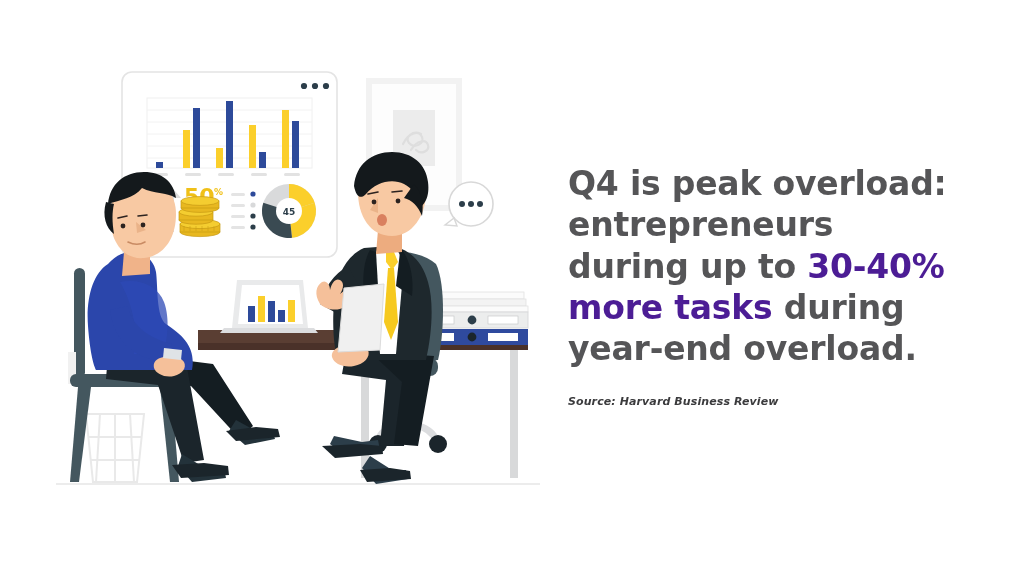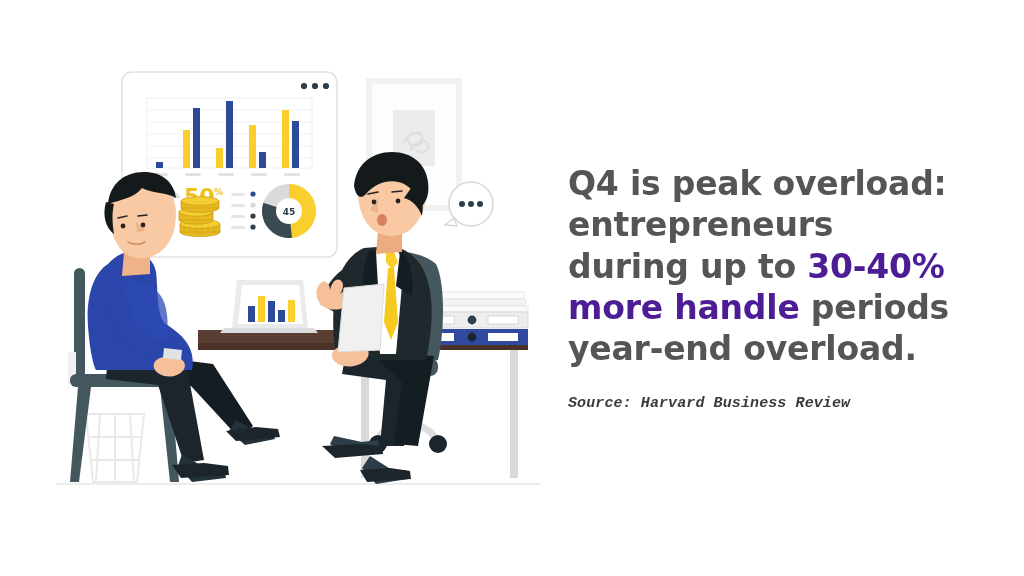--- a/index.html
+++ b/index.html
@@ -45,26 +45,25 @@
     font-weight: 700;
     color: #555557;
     letter-spacing: -0.2px;
     font-family: "DejaVu Sans", "Liberation Sans", sans-serif;
   }
   #headline .hl {
     color: #4c1d95;
   }
   #source {
     margin: 26px 0 8px 0;
-    font-size: 15px;
+    font-size: 11px;
     font-style: italic;
     font-weight: 600;
     color: #3b3b3d;
     letter-spacing: 0.1px;
-    font-family: Liberation Mono, monospace;
   }
 </style>
 </head>
 <body>
 
 <div id="stage">
 
   <div id="illustration">
     <svg viewBox="0 0 500 470" xmlns="http://www.w3.org/2000/svg">
       <defs>
@@ -331,19 +330,19 @@
         <ellipse cx="334" cy="168" rx="5" ry="6" fill="#d9805f"></ellipse>
       </g>
     </svg>
   </div>
 
   <div id="copy">
     <h1 id="headline">
       <span>Q4 is peak overload:</span><br>
       <span>entrepreneurs</span><br>
       <span>during up to </span><span class="hl">30-40%</span><br>
-      <span class="hl">more handle</span><span> periods</span><br>
+      <span class="hl">more tasks</span><span> during</span><br>
       <span>year-end overload.</span>
     </h1>
     <p id="source">Source: Harvard Business Review</p>
   </div>
 
 </div>
 
 </body></html>

